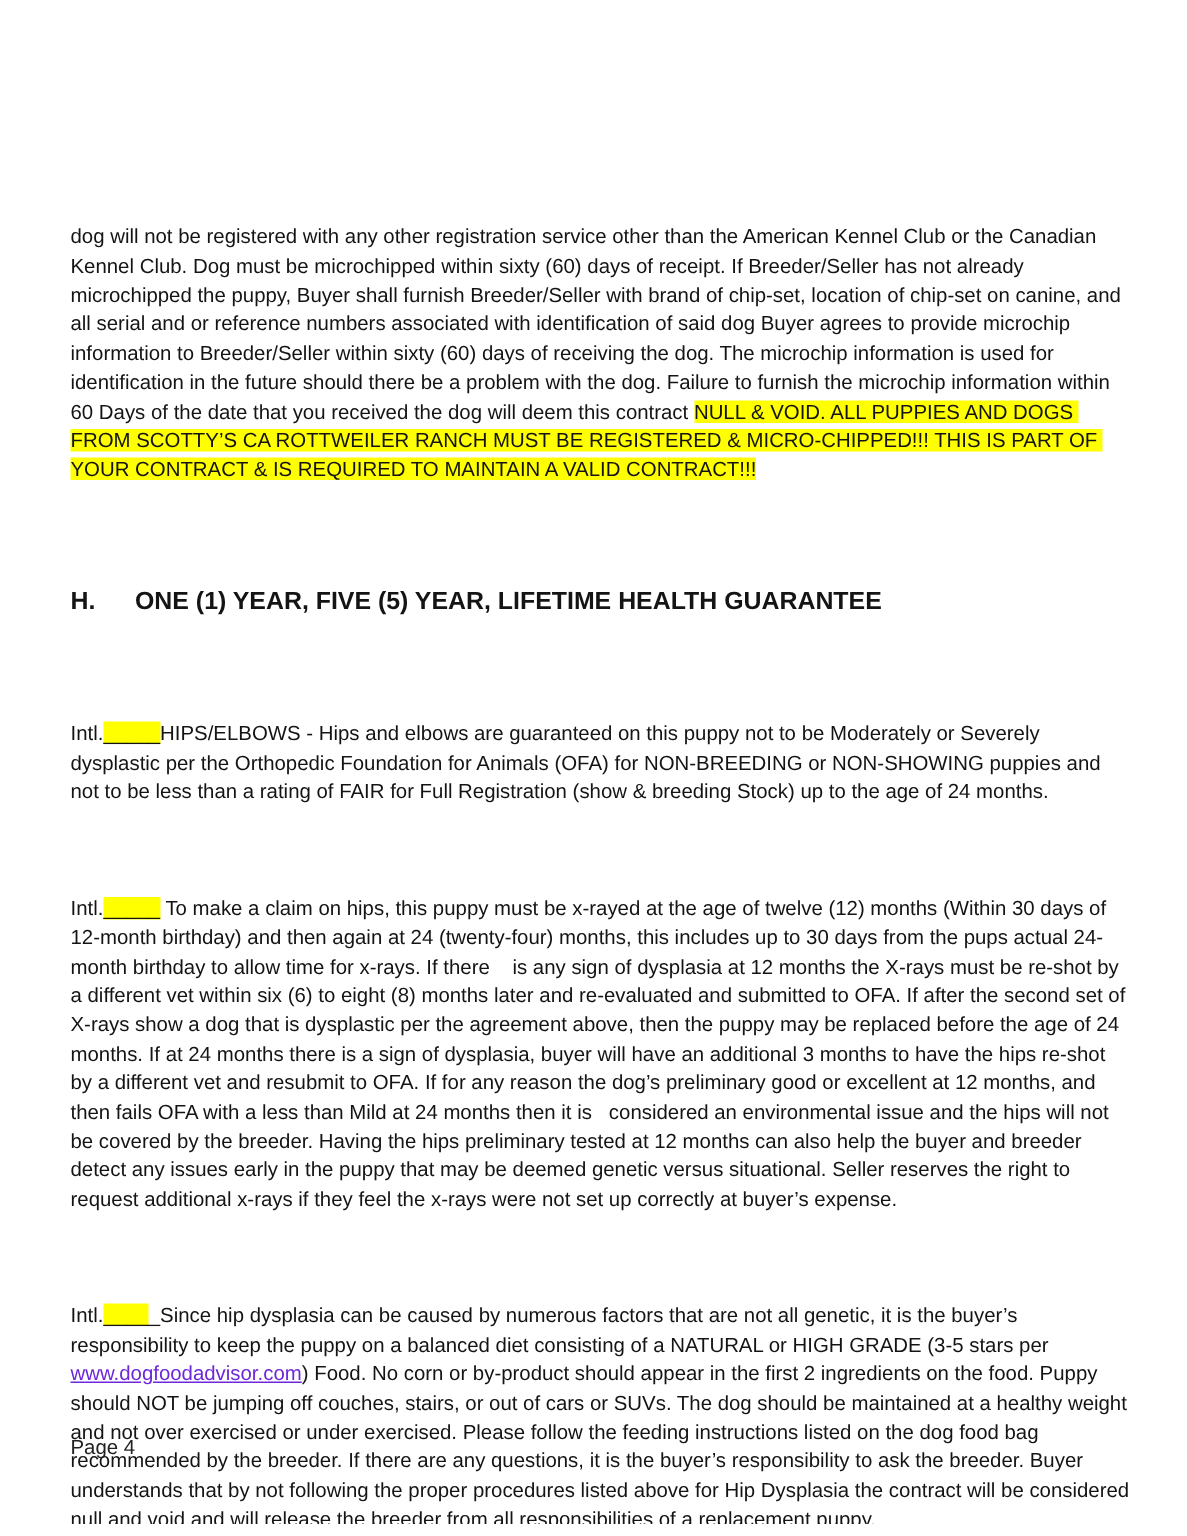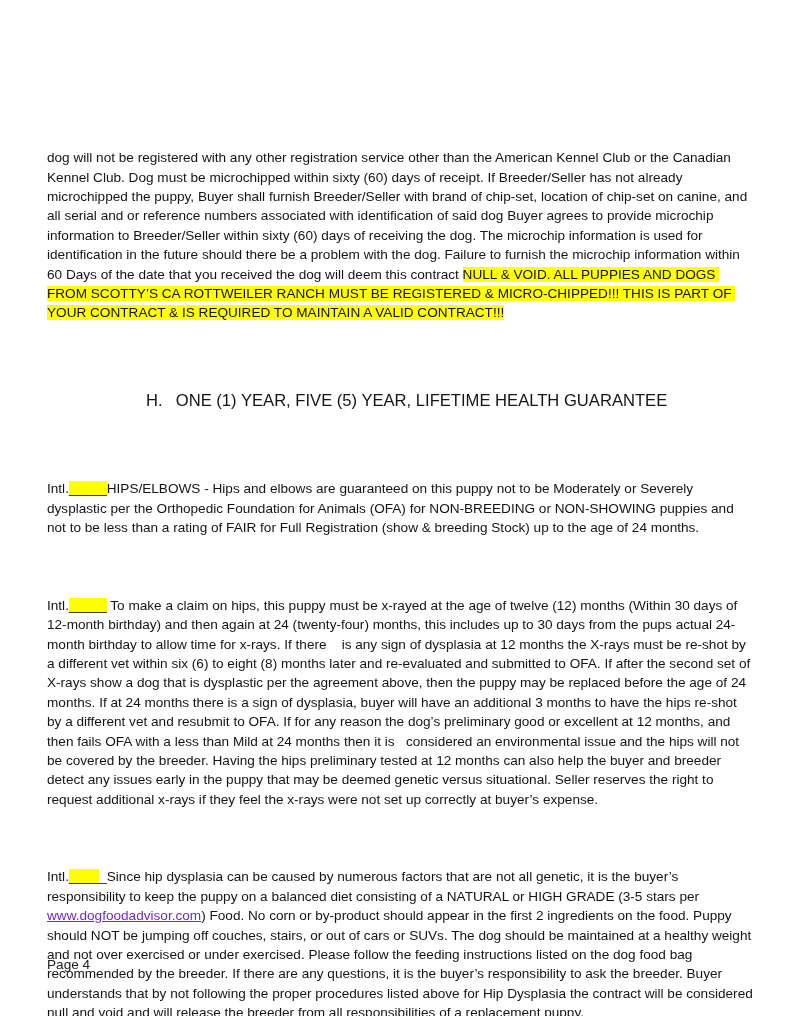--- a/index.html
+++ b/index.html
@@ -31,23 +31,22 @@
   }
   .hl {
     background: #ffff00;
     color: #141414;
     padding: 0;
   }
   .heading {
     margin: 9px 0 10px 0;
     font-size: 16.6px;
     line-height: 21px;
-    font-weight: normal;
+    font-weight: bold;
     white-space: normal;
-    text-align: center;
   }
   .h-letter {
     display: inline-block;
     width: 43px;
   }
   .link {
     color: #6d28d9;
     text-decoration: underline;
     cursor: pointer;
   }

